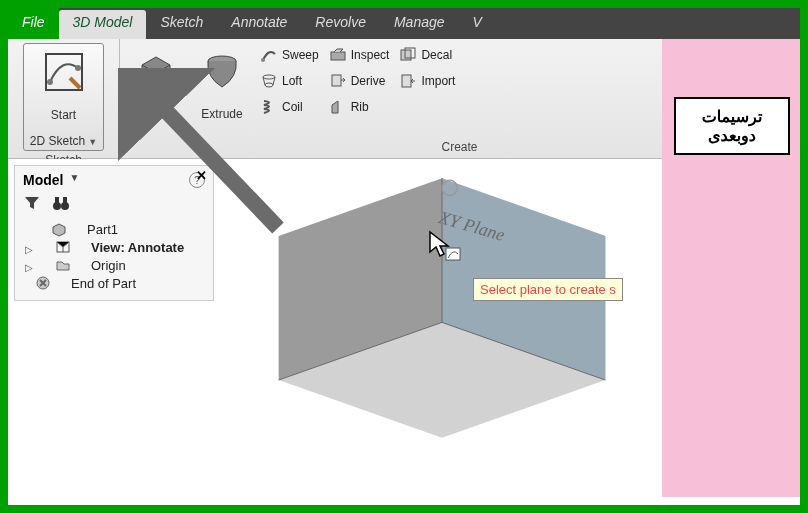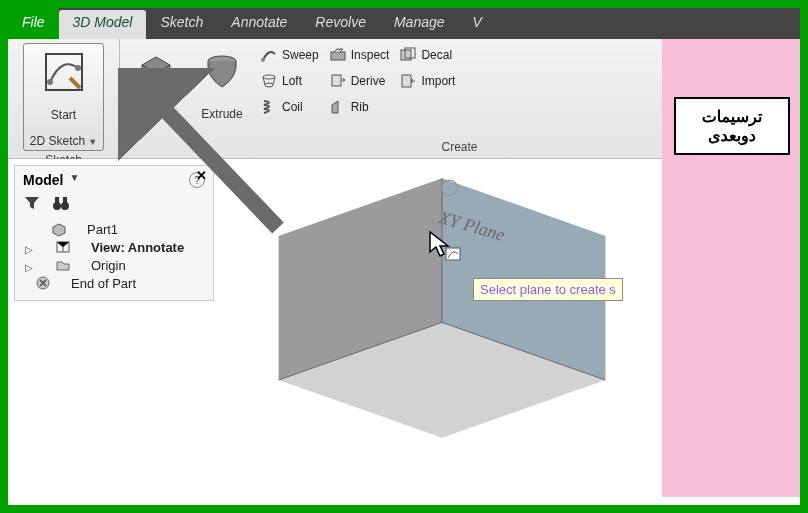--- a/index.html
+++ b/index.html
@@ -34,21 +34,21 @@
   .tree-row { display:flex; align-items:flex-end; gap:20px; padding:1px 2px; font-size:13px; color:#222; cursor:default; }
   .tree-expander { width:10px; font-size:10px; color:#555; cursor:pointer; }
 
   .viewport { position:absolute; left:226px; top:0; right:150px; bottom:0; background:#fff; overflow:hidden; }
 
   .pink-panel { position:absolute; right:-2px; top:31px; bottom:8px; width:140px; background:#f8c0d8; }
   .pink-box { position:absolute; top:58px; left:12px; right:12px; border:2px solid #000; background:#fff; padding:8px; text-align:center; font-weight:bold; font-family: Tahoma; direction:rtl; font-size:16px; }
 
   .arrow-annot { position:absolute; left:110px; top:60px; pointer-events:none; }
 
-  .tooltip { position:absolute; left:465px; top:270px; background:#fefed8; border:1px solid #888; padding:3px 6px; font-size:13px; color:#8b5cf6; white-space:nowrap; }
+  .tooltip { position:absolute; left:465px; top:270px; background:#fefed8; border:1px solid #888; padding:3px 6px; font-size:13px; color:#ef4444; white-space:nowrap; }
   .xytext { position:absolute; left:430px; top:208px; font-size:18px; color:#6a6a6a; font-style:italic; font-family:"Times New Roman",serif; transform:rotate(16deg); }
 
   .cursor-annot { position:absolute; left:418px; top:222px; }
 </style>
 </head>
 <body>
 
 <div class="frame">
 
   <div class="top-tabs">

